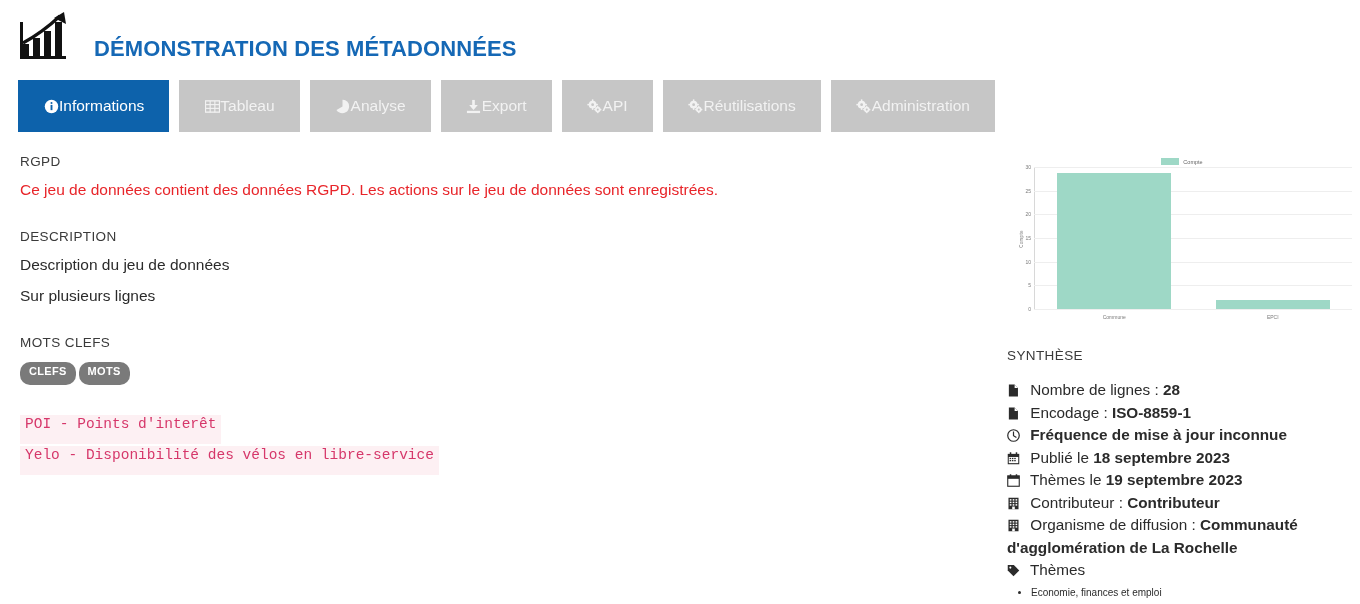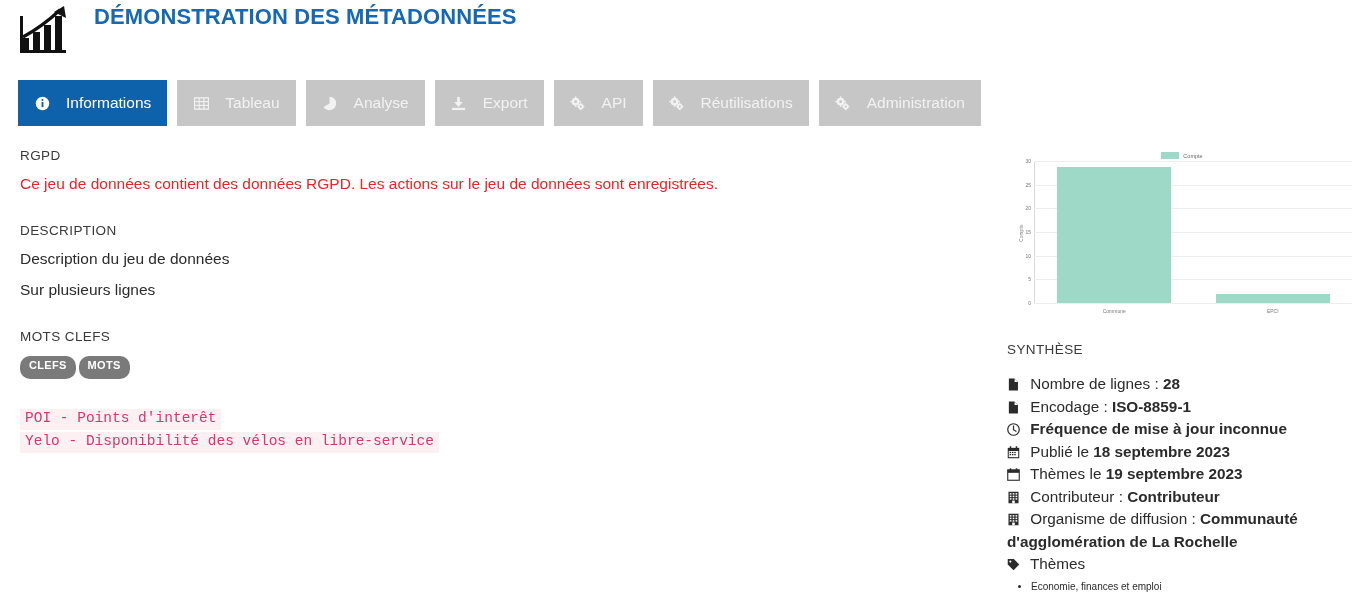--- a/index.html
+++ b/index.html
@@ -16,22 +16,22 @@
 
   .page {
     position: relative;
     width: 1360px;
     height: 604px;
   }
 
   
   .header {
     display: flex;
-    align-items: flex-start;
-    padding: 4px 0 0 18px;
+    align-items: flex-end;
+    padding: 12px 0 0 18px;
     height: 62px;
   }
   .brand-logo {
     width: 56px;
     height: 52px;
     flex: 0 0 56px;
     margin-right: 20px;
   }
   .page-title {
     font-size: 22px;
@@ -44,23 +44,23 @@
   
   .tabs {
     display: flex;
     align-items: flex-start;
     gap: 10px;
     padding: 18px 0 0 18px;
   }
   .tab {
     display: inline-flex;
     align-items: center;
-    gap: 16px;
-    height: 46px;
-    padding: 0 16px;
+    gap: 0;
+    height: 52px;
+    padding: 0 25px;
     background: #c6c6c6;
     color: #f2f2f2;
     font-size: 15.5px;
     border: none;
     cursor: pointer;
     white-space: nowrap;
     font-family: "Liberation Sans", sans-serif;
   }
   .tab.active {
     background: #0d62ab;
@@ -122,21 +122,21 @@
     border-radius: 10px;
   }
 
   
   .linked-list { display: flex; flex-direction: column; align-items: flex-start; gap: 2px; }
   .linked-item {
     font-family: "Liberation Mono", "DejaVu Sans Mono", monospace;
     font-size: 14.5px;
     color: #d6376a;
     background: #fdf0f3;
-    padding: 1px 5px 4px 5px;
+    padding: 1px 5px 12px 5px;
     text-decoration: none;
     white-space: nowrap;
   }
 
   
   .chart-card {
     position: relative;
     width: 352px;
     height: 178px;
     background: #ffffff;

